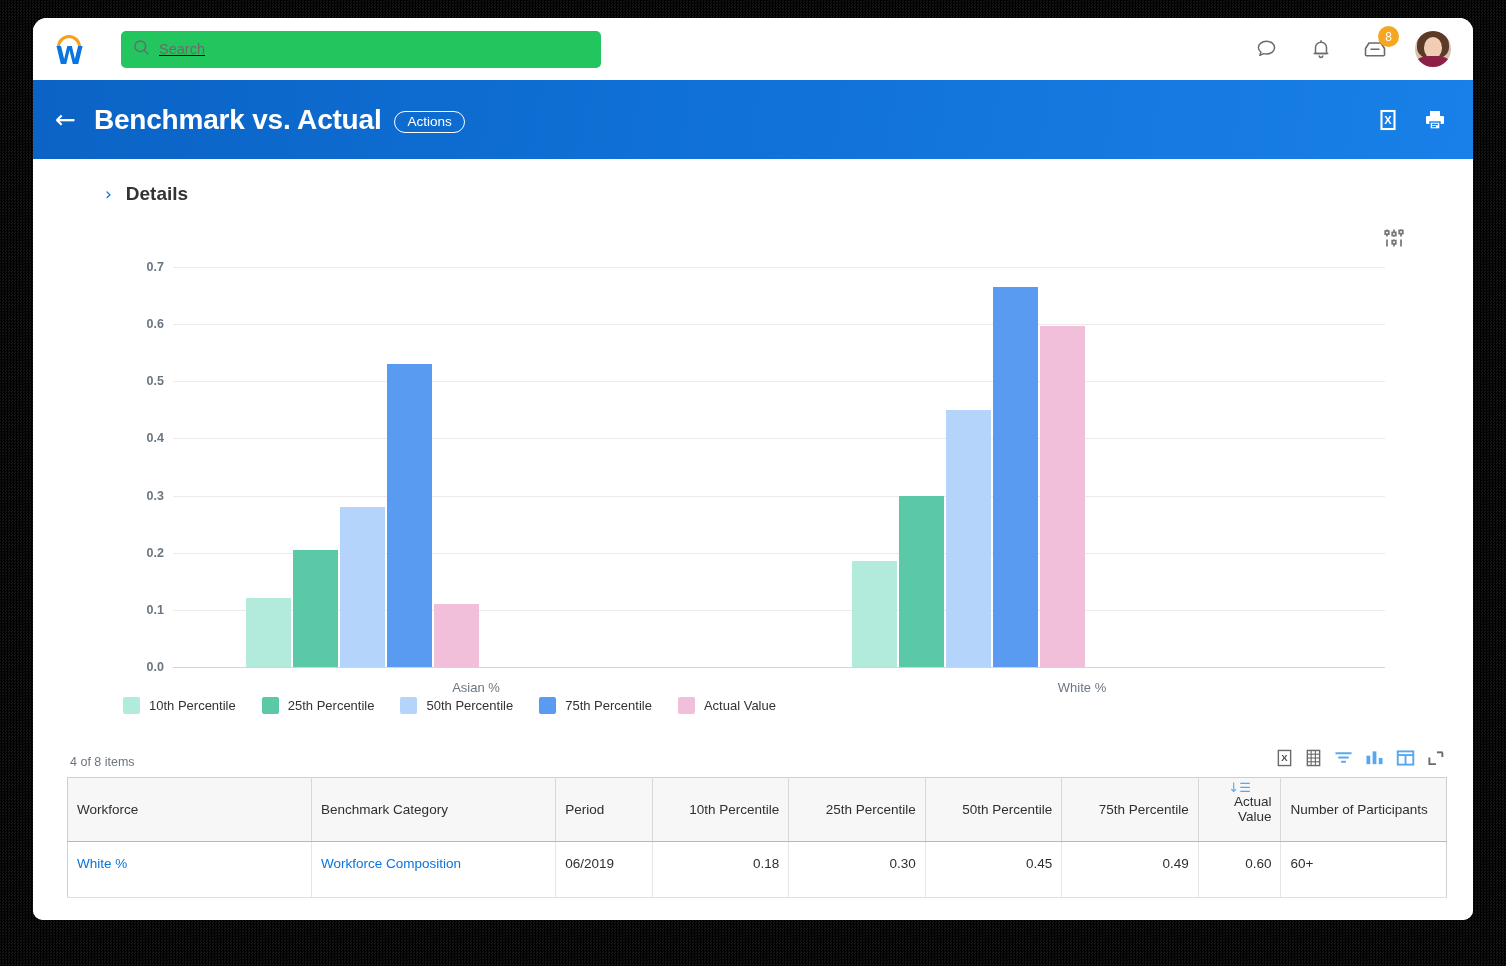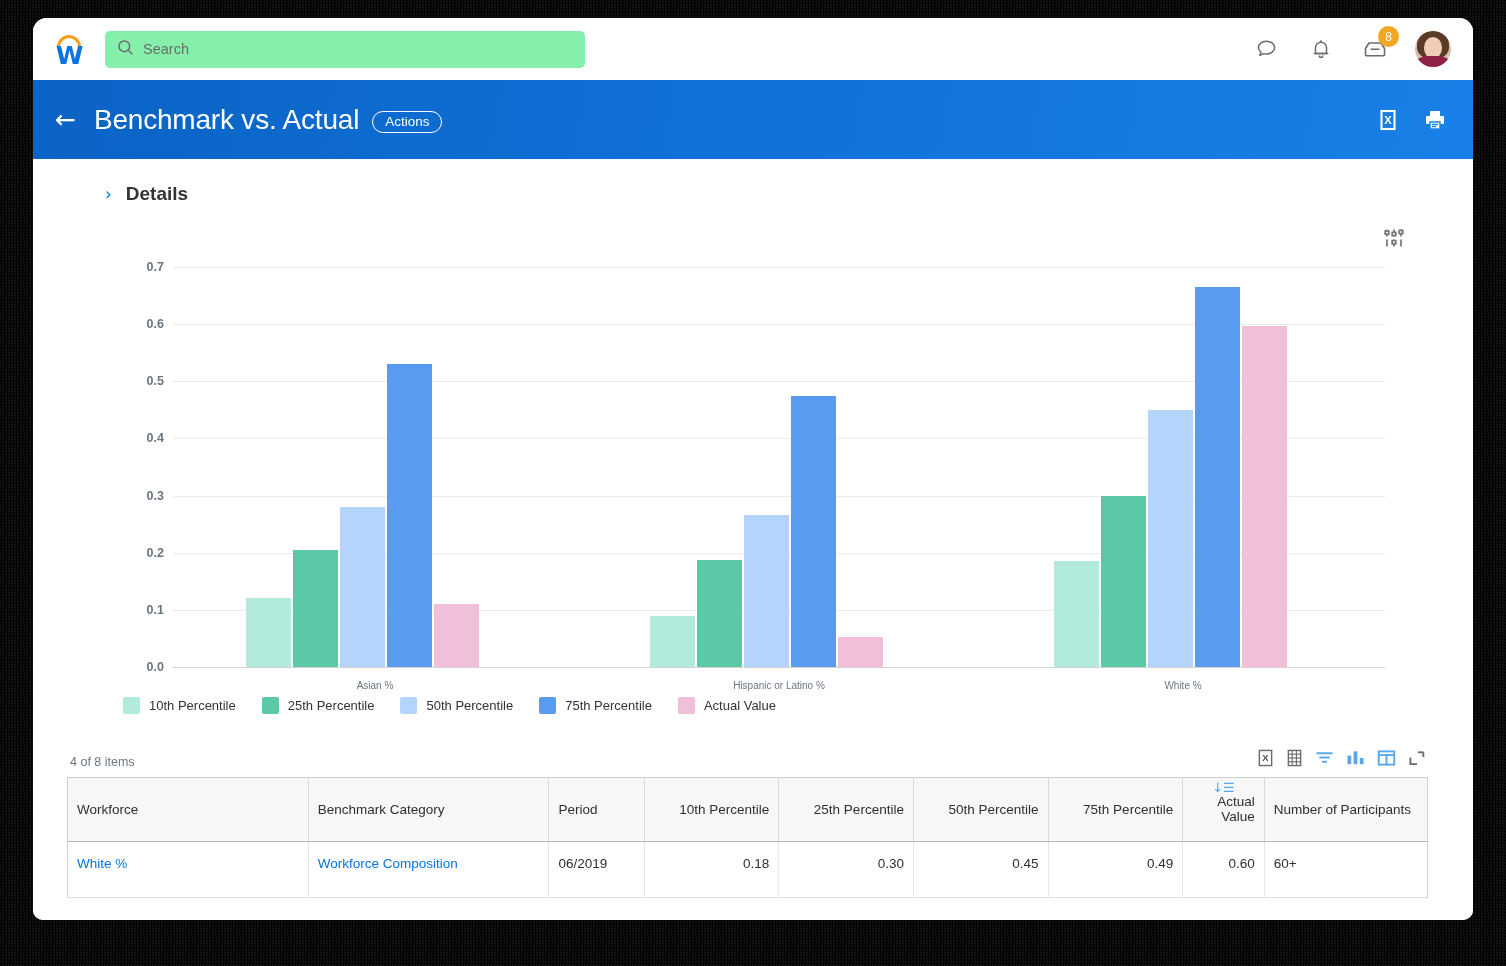--- a/index.html
+++ b/index.html
@@ -73,29 +73,30 @@
     text-align: center;
     font-family: "DejaVu Sans", sans-serif;
     font-weight: 700;
     font-size: 25px;
     line-height: 25px;
     color: #0875e1;
     letter-spacing: -1px;
   }
 
   .search-box {
-    margin-left: 8px;
+    margin-left: 24px;
     width: 480px;
     height: 37px;
-    background: #86efac;
+    background: #22c55e;
     border-radius: 5px;
     display: flex;
     align-items: center;
     padding: 0 12px;
     gap: 9px;
+    text-decoration: underline;
   }
   .search-box input {
     border: none;
     outline: none;
     background: transparent;
     font-family: "Liberation Sans", sans-serif;
     font-size: 14.5px;
     color: #4a4a4a;
     width: 100%;
   }
@@ -179,21 +180,21 @@
   }
   .back-arrow {
     font-size: 25px;
     line-height: 1;
     margin-right: 18px;
     cursor: pointer;
     font-family: "DejaVu Sans", sans-serif;
   }
   .page-title {
     font-size: 28px;
-    font-weight: 400;
+    font-weight: 700;
     letter-spacing: -0.2px;
     text-align: center;
   }
   .actions-pill {
     margin-left: 13px;
     border: 1.4px solid #ffffff;
     border-radius: 12px;
     padding: 2px 12px 3px;
     font-size: 13.5px;
     cursor: pointer;
@@ -290,21 +291,21 @@
   .bar {
     width: 45px;
     border-radius: 0;
   }
   .group-label {
     position: absolute;
     top: calc(100% + 13px);
     left: 0;
     width: 100%;
     text-align: center;
-    font-size: 10px;
+    font-size: 13px;
     color: #6b7683;
     white-space: nowrap;
   }
 
   .legend {
     position: absolute;
     top: 470px;
     left: 50px;
     display: flex;
     align-items: center;
@@ -321,21 +322,21 @@
     height: 17px;
     border-radius: 2px;
   }
   .legend-text {
     font-size: 13px;
     color: #333333;
   }
 
   
   .grid-section {
-    margin: 0 45px 0 34px;
+    margin: 0 26px 0 34px;
     position: relative;
     padding-top: 8px;
   }
   .grid-meta {
     font-size: 12.5px;
     color: #6b7683;
     padding: 0 0 8px 3px;
   }
   .grid-toolbar {
     position: absolute;
@@ -522,28 +523,20 @@
               </div>
             </div>
           <div class="groups" id="bar-groups">
               <div class="group">
                 <div class="bar" title="10th Percentile: 0.12" style="height: 17.1429%; background: rgb(178, 235, 219);"></div>
                 <div class="bar" title="25th Percentile: 0.205" style="height: 29.2857%; background: rgb(91, 201, 167);"></div>
                 <div class="bar" title="50th Percentile: 0.28" style="height: 40%; background: rgb(180, 212, 251);"></div>
                 <div class="bar" title="75th Percentile: 0.53" style="height: 75.7143%; background: rgb(90, 155, 242);"></div>
                 <div class="bar" title="Actual Value: 0.111" style="height: 15.8571%; background: rgb(241, 191, 218);"></div>
                 <div class="group-label">Asian %</div>
-              </div>
-              <div class="group">
-                <div class="bar" title="10th Percentile: 0.09" style="height: 12.8571%; background: rgb(178, 235, 219);"></div>
-                <div class="bar" title="25th Percentile: 0.188" style="height: 26.8571%; background: rgb(91, 201, 167);"></div>
-                <div class="bar" title="50th Percentile: 0.266" style="height: 38%; background: rgb(180, 212, 251);"></div>
-                <div class="bar" title="75th Percentile: 0.474" style="height: 67.7143%; background: rgb(90, 155, 242);"></div>
-                <div class="bar" title="Actual Value: 0.053" style="height: 7.57143%; background: rgb(241, 191, 218);"></div>
-                <div class="group-label">Hispanic or Latino %</div>
               </div>
               <div class="group">
                 <div class="bar" title="10th Percentile: 0.185" style="height: 26.4286%; background: rgb(178, 235, 219);"></div>
                 <div class="bar" title="25th Percentile: 0.3" style="height: 42.8571%; background: rgb(91, 201, 167);"></div>
                 <div class="bar" title="50th Percentile: 0.45" style="height: 64.2857%; background: rgb(180, 212, 251);"></div>
                 <div class="bar" title="75th Percentile: 0.665" style="height: 95%; background: rgb(90, 155, 242);"></div>
                 <div class="bar" title="Actual Value: 0.597" style="height: 85.2857%; background: rgb(241, 191, 218);"></div>
                 <div class="group-label">White %</div>
               </div>
             </div>

